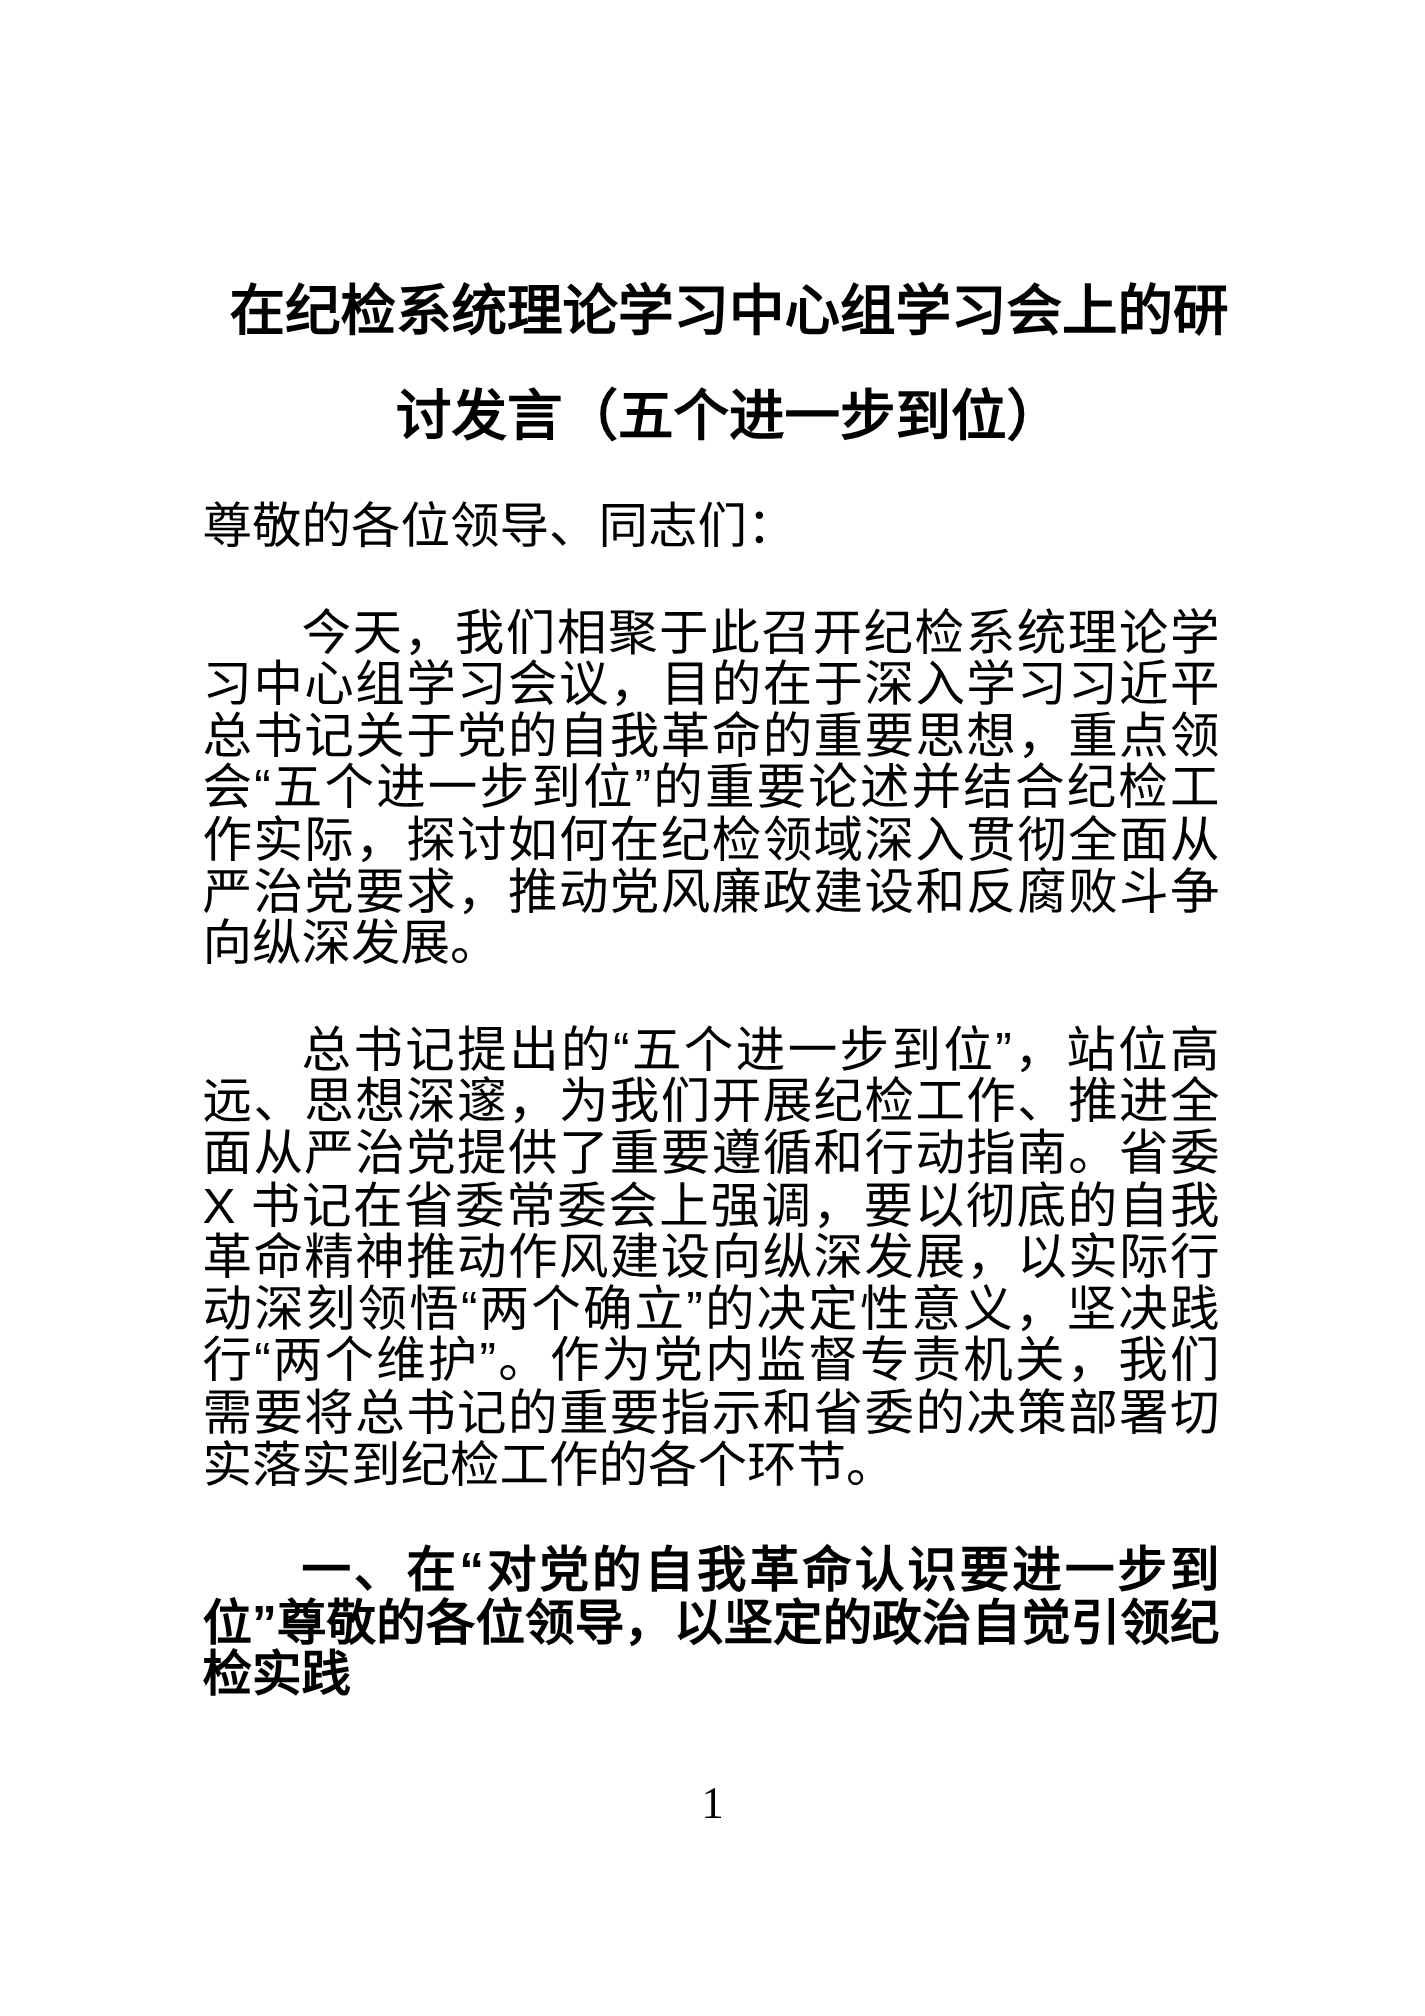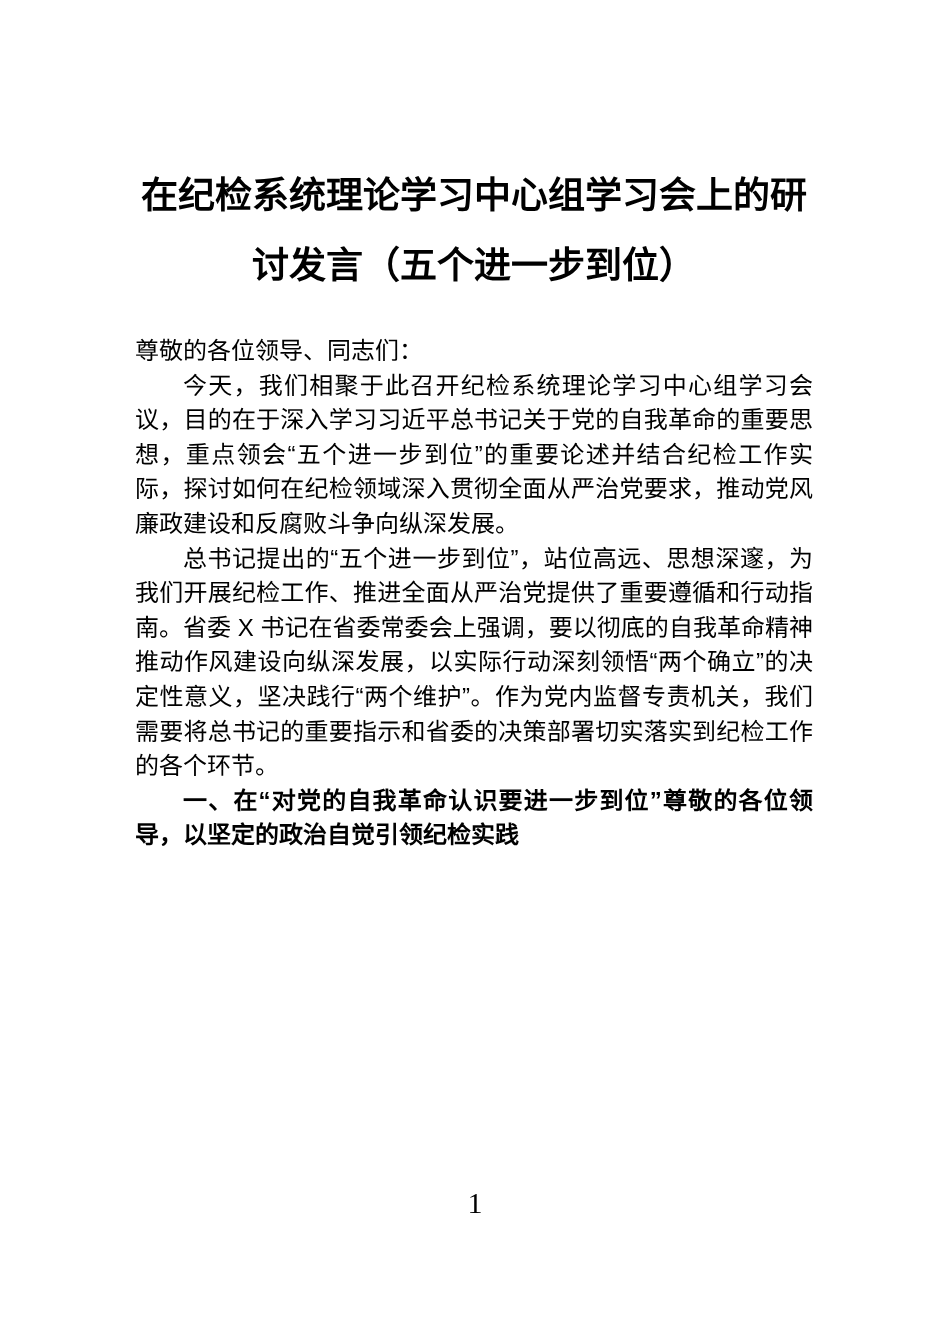--- a/index.html
+++ b/index.html
@@ -21,44 +21,45 @@
     width: 950px;
     height: 1344px;
     background: #ffffff;
     overflow: hidden;
   }
   .doc-title {
     position: absolute;
     left: 135px;
     top: 161px;
     width: 678px;
-    margin: 0;
+    margin: 12px;
     text-align: center;
     font-size: 37px;
     line-height: 70px;
     font-weight: 700;
     color: #000000;
   }
   .doc-body {
     position: absolute;
     left: 135px;
     top: 334px;
     width: 678px;
-    font-size: 24px;
+    font-size: 33px;
     line-height: 34.6px;
     text-align: justify;
     text-justify: inter-ideograph;
     color: #000000;
   }
   .para {
     margin: 0;
     padding: 0;
   }
   .para.indent {
     text-indent: 2em;
+    margin-top: 36px;
   }
   .para.bold {
     font-weight: 700;
   }
   .page-number {
     position: absolute;
     left: 0;
     top: 1186px;
     width: 950px;
     text-align: center;

